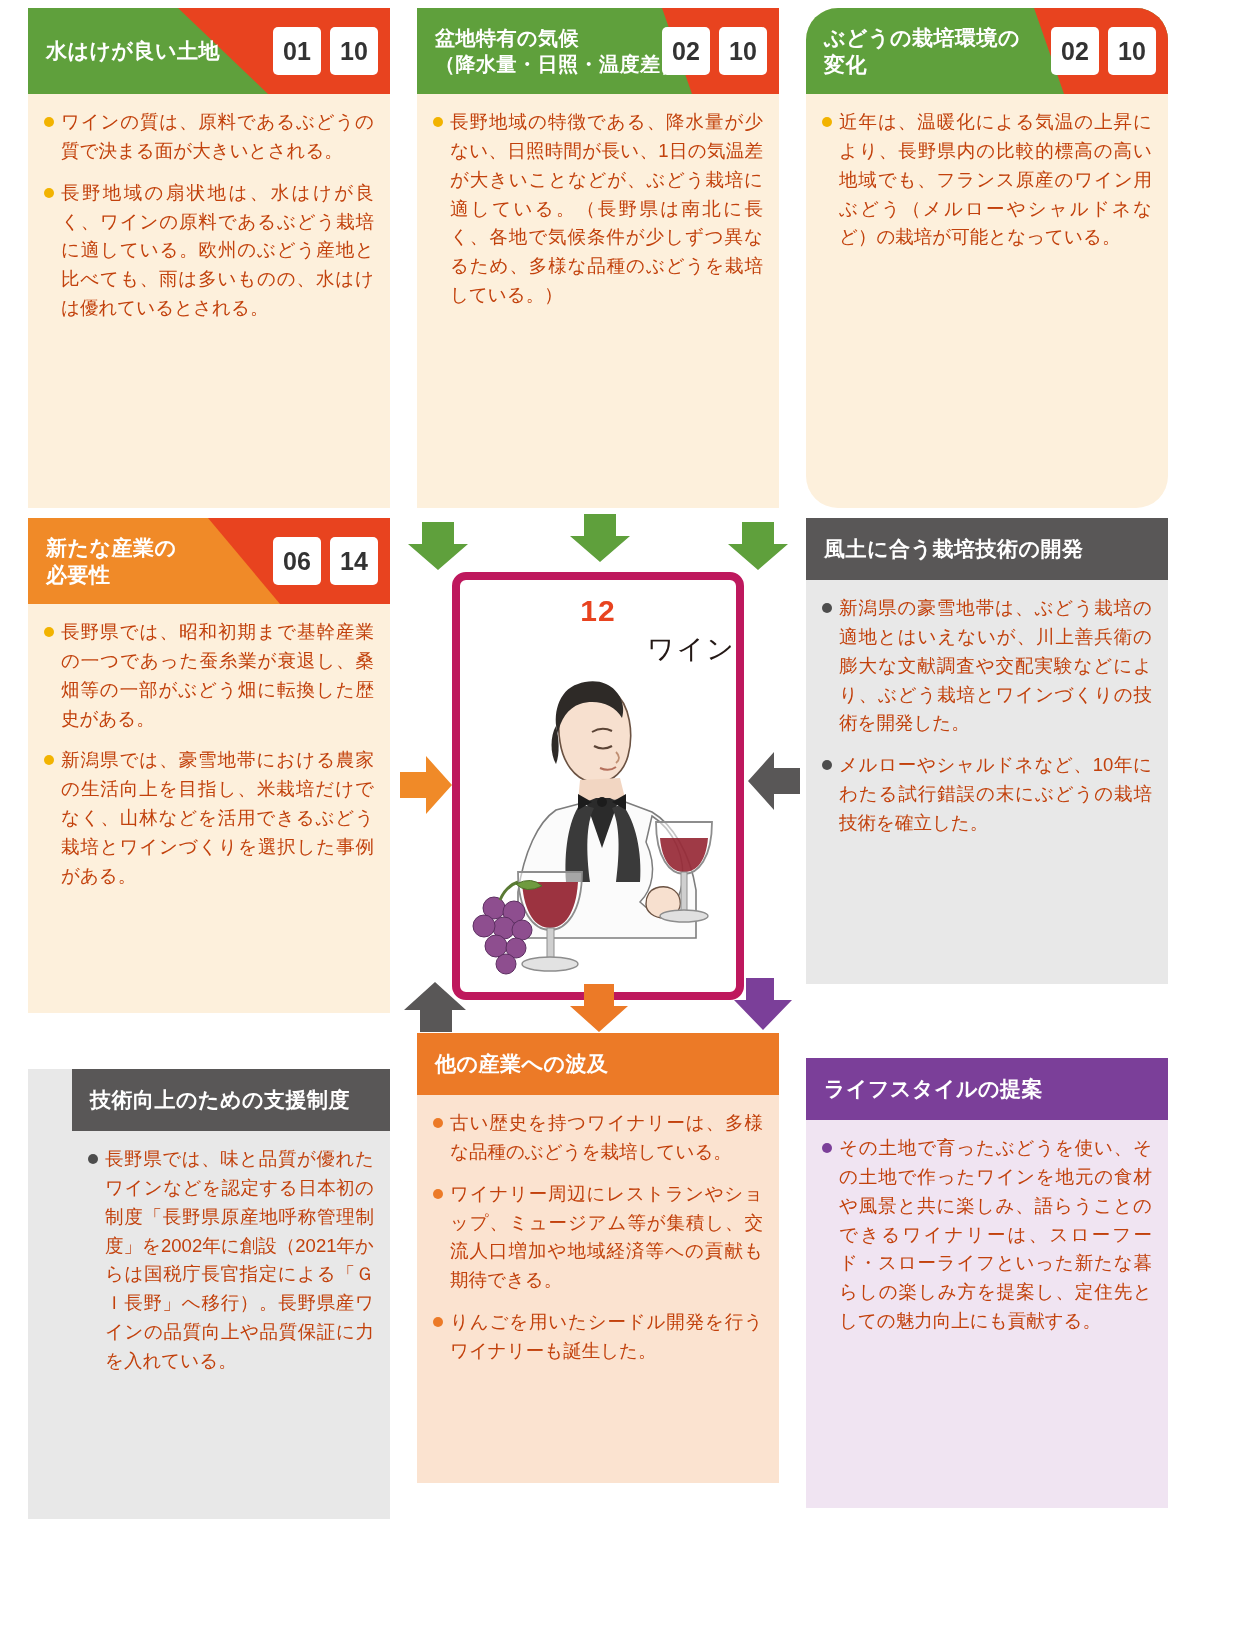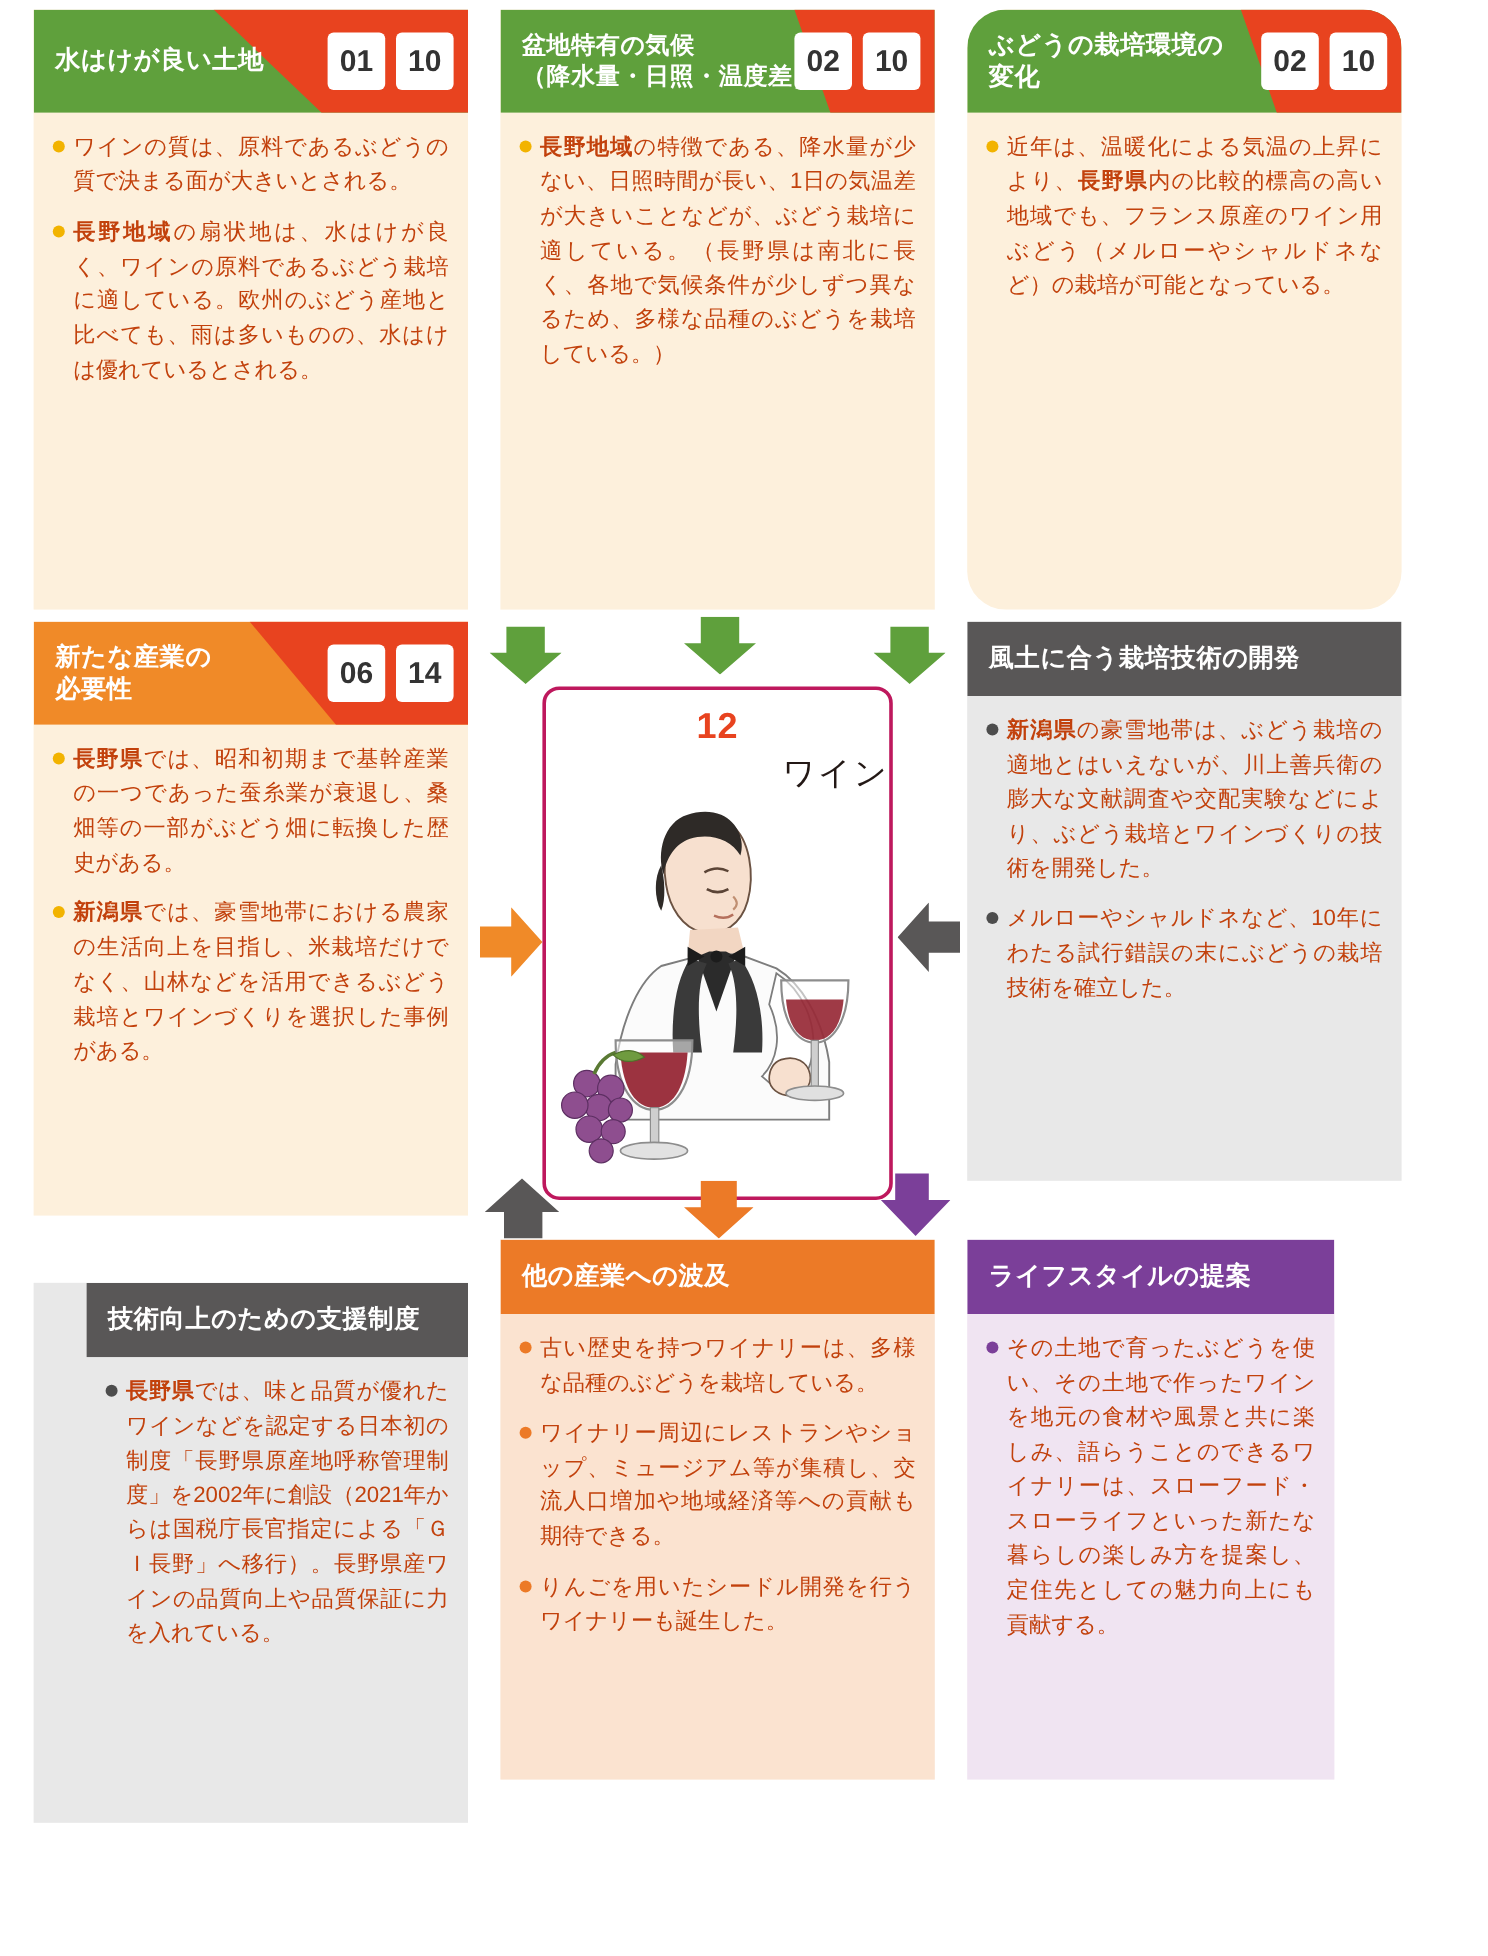--- a/index.html
+++ b/index.html
@@ -69,36 +69,36 @@
   ul.bullets li:last-child{margin-bottom:0;}
   ul.bullets li:before{
     content:"";
     position:absolute;left:2px;top:9px;
     width:10px;height:10px;border-radius:50%;
   }
   .bl-yellow li:before{background:#f2b300;}
   .bl-gray li:before{background:#4d4d4d;}
   .bl-orange li:before{background:#ec7a27;}
   .bl-purple li:before{background:#7b3f99;}
-  b{font-weight:bold;}
+  b{font-weight:normal;}
 
   
   #c1{left:28px;top:8px;width:362px;height:500px;background:#fdf0dc;}
   #c2{left:417px;top:8px;width:362px;height:500px;background:#fdf0dc;}
   #c3{left:806px;top:8px;width:362px;height:500px;background:#fdf0dc;border-radius:32px;}
   #c4{left:28px;top:518px;width:362px;height:495px;background:#fdf0dc;}
   #c5{left:806px;top:518px;width:362px;height:466px;background:#e8e8e8;}
   #c6{left:28px;top:1069px;width:362px;height:450px;background:#e8e8e8;padding-left:44px;}
   #c7{left:417px;top:1033px;width:362px;height:450px;background:#fbe3d0;}
-  #c8{left:806px;top:1033px;width:306px;height:450px;background:#f0e4f2;}
+  #c8{left:806px;top:1058px;width:362px;height:450px;background:#f0e4f2;}
 
   
   #center{
     position:absolute;left:452px;top:572px;width:292px;height:428px;
-    border:3px solid #be185d;border-radius:14px;background:#ffffff;
+    border:8px solid #be185d;border-radius:14px;background:#ffffff;
     box-sizing:border-box;
   }
   #center .cnum{
     text-align:center;color:#e8431f;font-size:30px;font-weight:bold;
     margin-top:14px;letter-spacing:1px;
   }
   #center .clabel{
     text-align:right;color:#231815;font-size:27px;font-weight:normal;
     margin-top:3px;letter-spacing:2px;
   }

